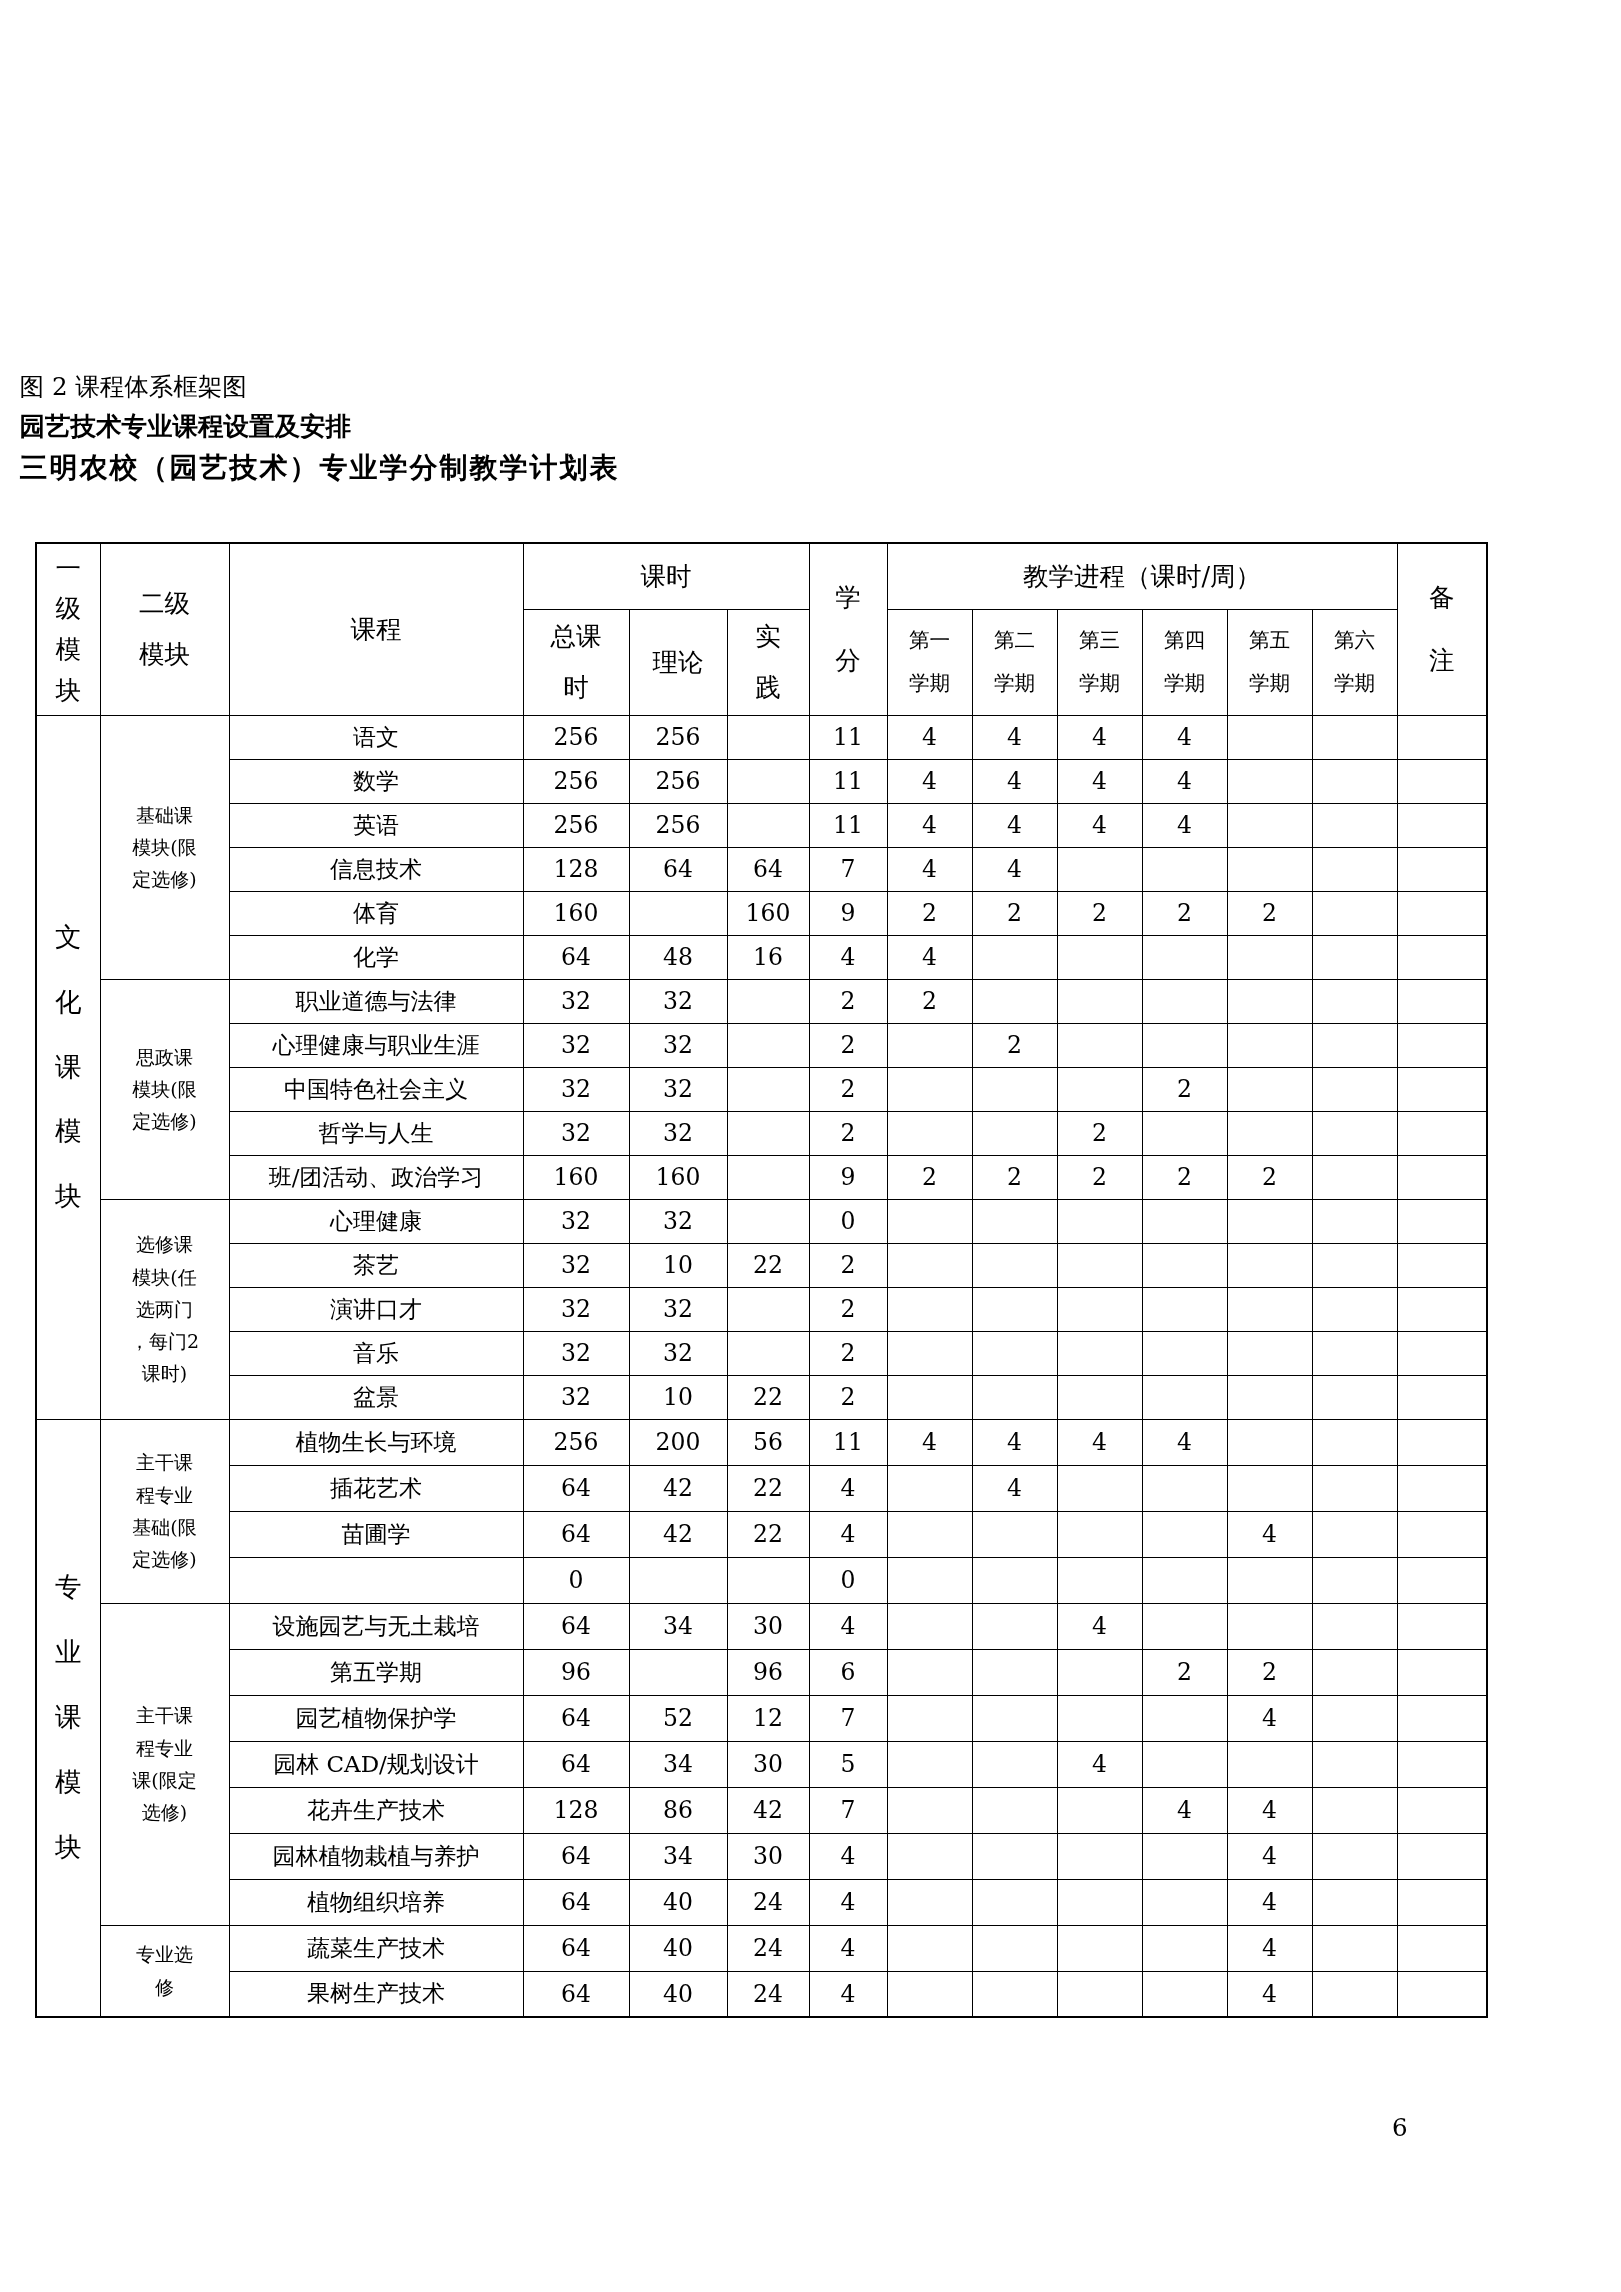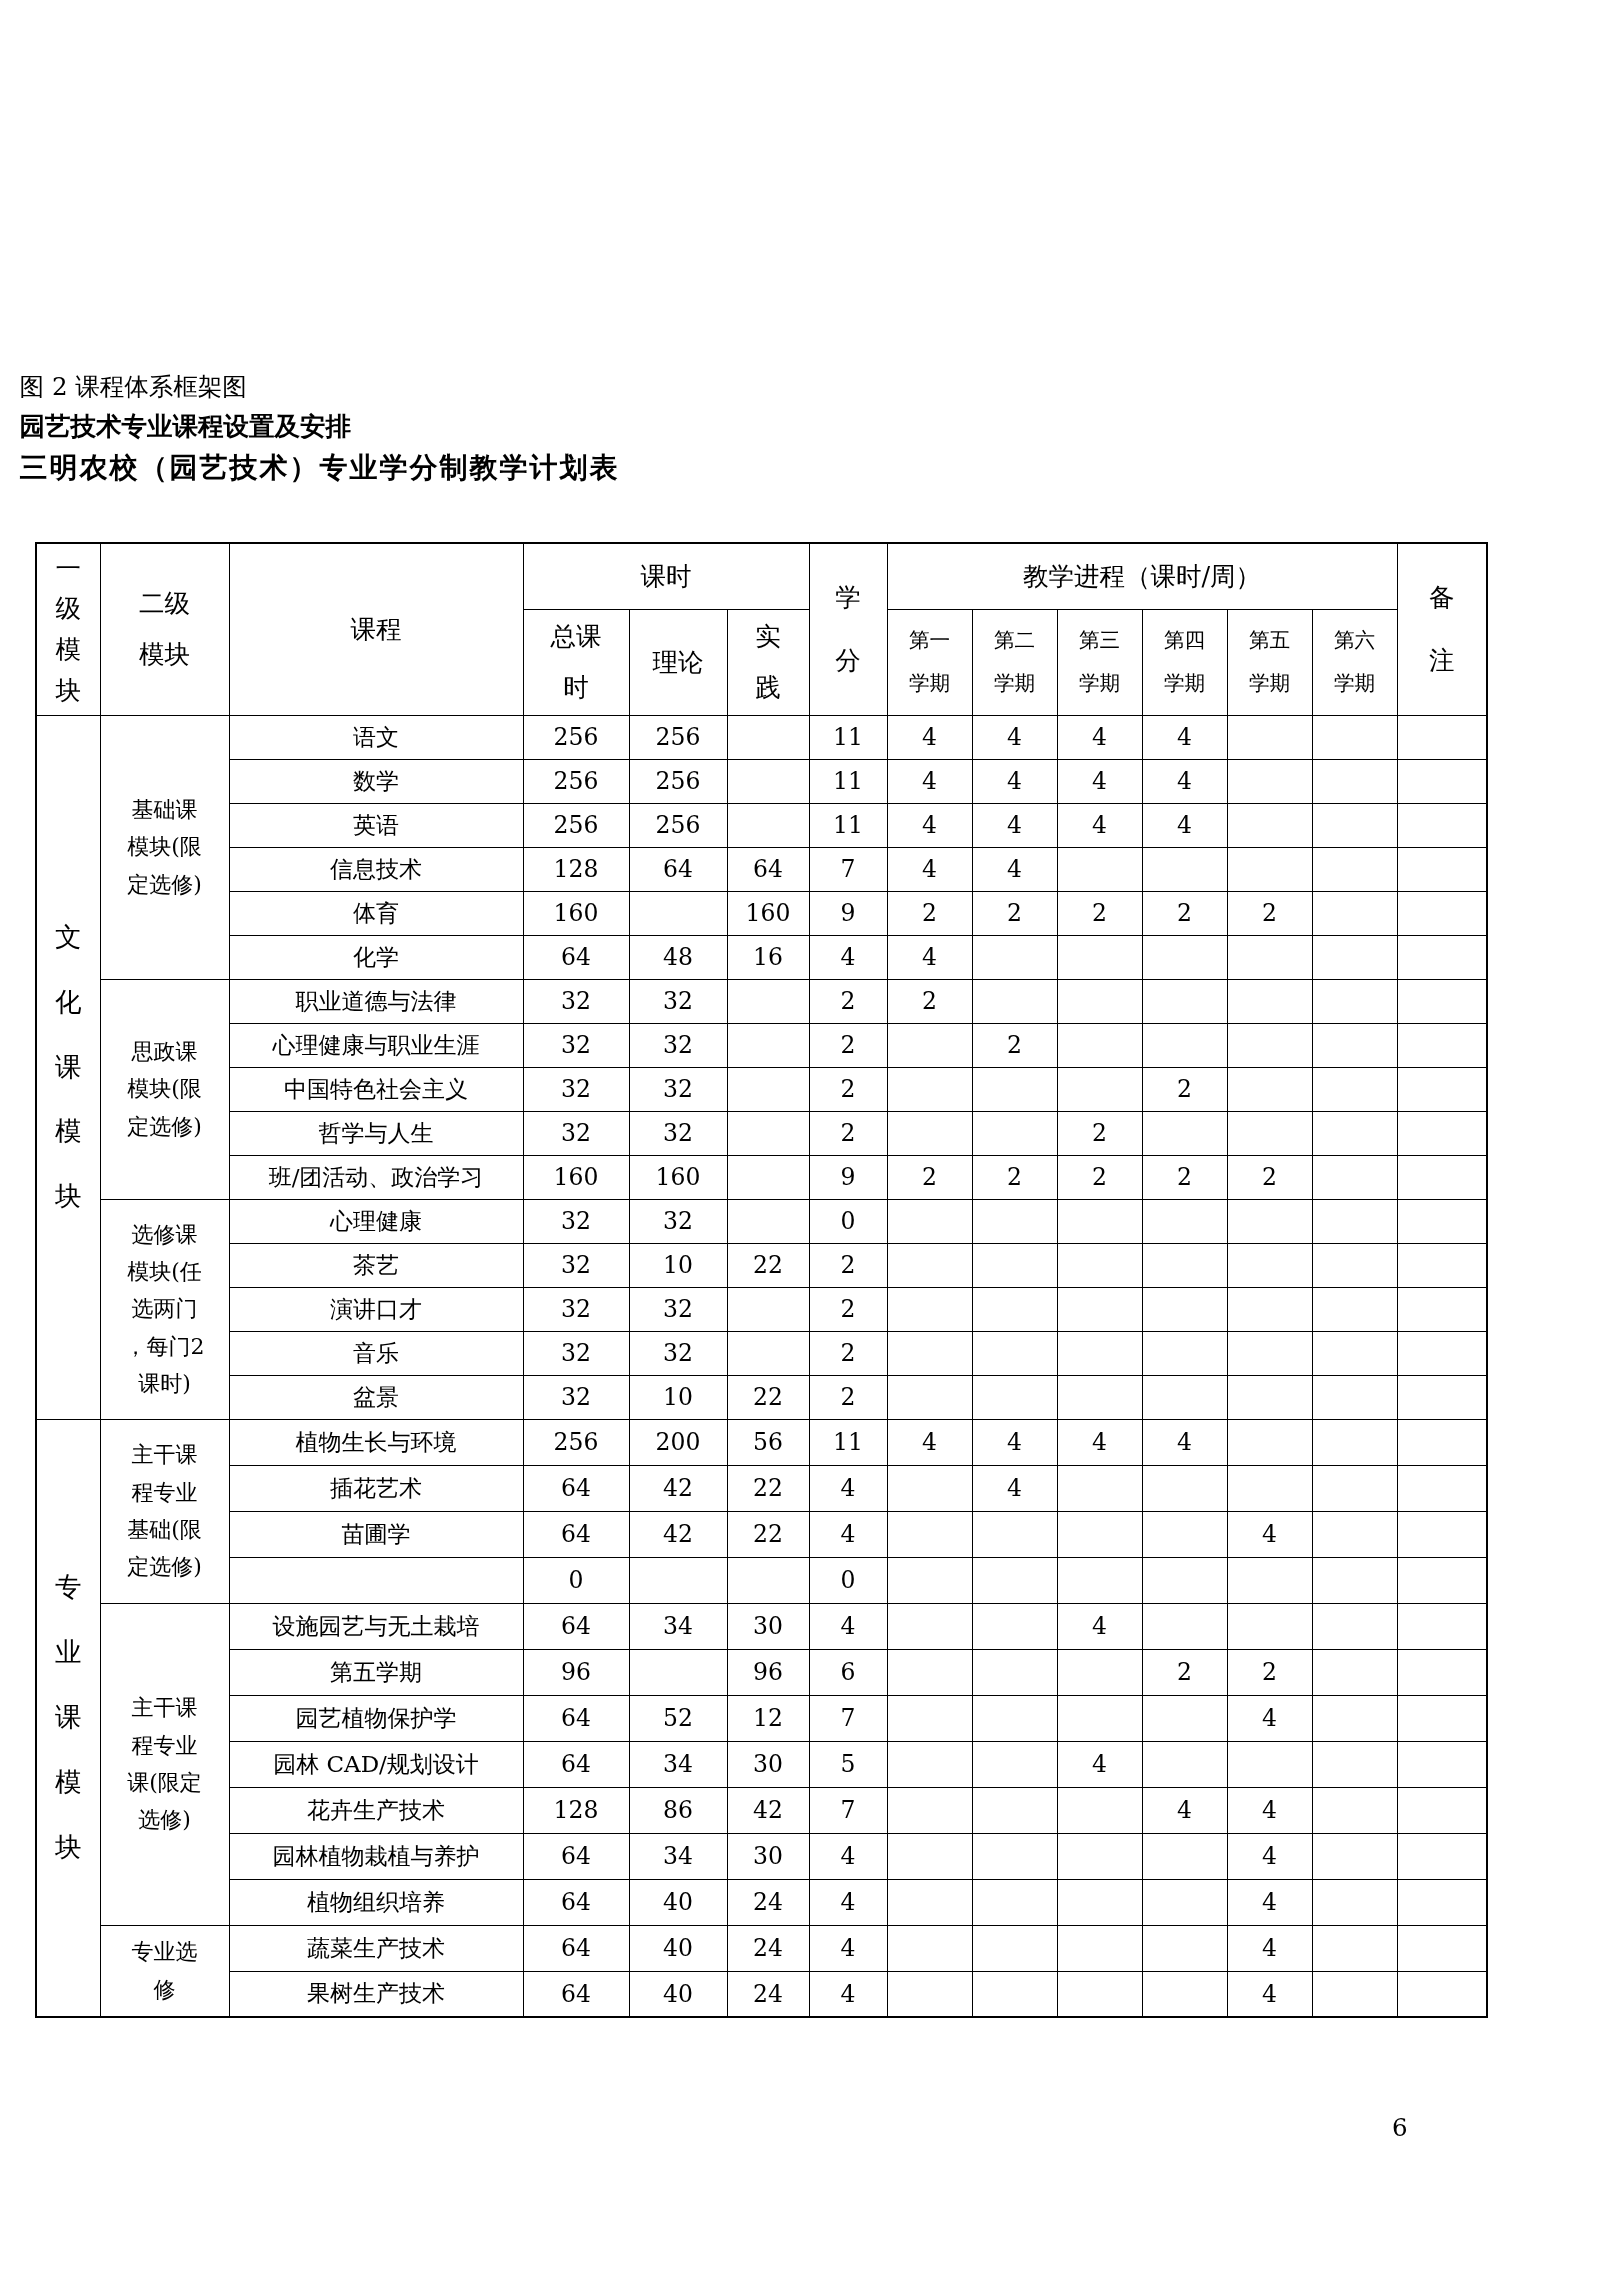--- a/index.html
+++ b/index.html
@@ -30,21 +30,21 @@
   .hd{font-size:25.5px;}
   .sem-head{font-size:20.6px;}
   
   .vh4{display:inline-block;width:1.15em;line-break:anywhere;line-height:1.6;font-size:25.5px;}
   .w2{display:inline-block;width:2.2em;line-break:anywhere;line-height:2;}
   .w2s{display:inline-block;width:2.35em;line-break:anywhere;line-height:2.1;}
   .w1{display:inline-block;width:1.15em;line-break:anywhere;line-height:2.5;}
 
   .lv1{vertical-align:middle;}
   .lv1-label{display:inline-block;width:1.15em;line-break:anywhere;line-height:2.45;font-size:26.5px;}
-  .lv2-label{display:inline-block;width:3.7em;line-break:anywhere;line-height:1.7;font-size:22px;}
+  .lv2-label{display:inline-block;width:3.7em;line-break:anywhere;line-height:1.7;font-size:19px;}
   .cname{font-size:23px;}
   .num{font-size:23.5px;}
 
   .page-number{position:absolute;left:1392px;top:2113px;font-size:24.5px;}
 </style>
 </head>
 <body>
 
 <div class="heading caption">图 2 课程体系框架图</div>
 <div class="heading subtitle">园艺技术专业课程设置及安排</div>

